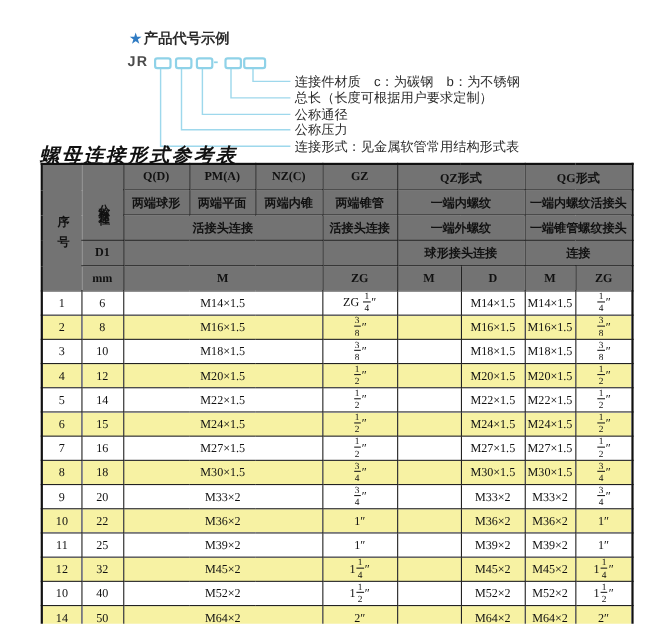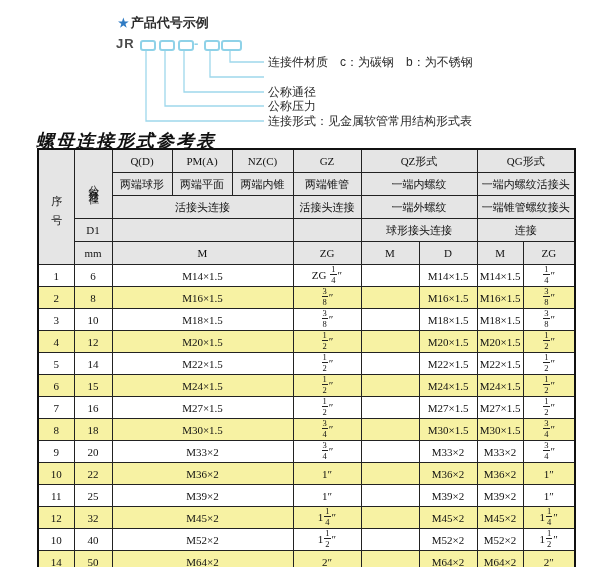--- a/index.html
+++ b/index.html
@@ -1,41 +1,41 @@
 <!DOCTYPE html>
 <html><head>
 <meta charset="utf-8">
 <style>
   html,body{margin:0;padding:0;}
   body{
     width:600px;height:567px;position:relative;background:#ffffff;
     font-family:"Liberation Sans",sans-serif;overflow:hidden;color:#1a1a1a;
   }
   
-  .diagram{position:absolute;left:0;top:0;width:600px;height:116px;}
+  .diagram{position:absolute;left:0;top:12px;width:600px;height:116px;}
   .diagram-title{position:absolute;left:118px;top:14px;font-size:13px;font-weight:bold;color:#2b2b2b;}
   .diagram-title .star{color:#2f7bc3;margin-right:2px;font-size:12px;}
   .code-prefix{position:absolute;left:116px;top:36px;font-size:13px;font-weight:bold;color:#4a4a4a;letter-spacing:1px;}
   .code-box{position:absolute;top:40px;height:7px;border:2px solid #8fd2e8;border-radius:3px;background:#ffffff;}
   .code-dash{position:absolute;top:36px;font-size:13px;font-weight:bold;color:#8fd2e8;}
   .connector-svg{position:absolute;left:0;top:0;width:600px;height:148px;}
   .code-label{position:absolute;left:268px;height:15px;line-height:15px;font-size:12px;font-weight:normal;color:#2b2b2b;white-space:nowrap;}
   
   .table-title{
     position:absolute;left:36px;top:129px;font-size:18px;font-weight:bold;color:#111;
     font-family:"Liberation Serif",serif;font-style:italic;letter-spacing:2px;
   }
   
   table.ref{
     position:absolute;left:37px;top:148px;width:537px;border-collapse:collapse;
     table-layout:fixed;border:2px solid #111;
     font-family:"Liberation Serif",serif;font-size:11px;color:#111;
   }
   table.ref td{border:1px solid #222;text-align:center;vertical-align:middle;padding:0 1px;overflow:hidden;}
-  tr.hr td{background:#e5e5e5;height:22px;font-size:11px;}
+  tr.hr td{background:#737373;height:22px;font-size:11px;font-weight:bold;}
   tr.dr td{height:21px;background:#ffffff;}
   tr.dr.alt td{background:#f7f2a3;}
   .v-text{writing-mode:vertical-lr;text-orientation:upright;display:inline-block;line-height:1;}
   .v-seq{letter-spacing:20px;}
   .v-dn{letter-spacing:3px;font-size:10.5px;}
   .frac{display:inline-flex;flex-direction:column;vertical-align:middle;line-height:1;font-size:8.5px;margin:0 1px;position:relative;top:-1px;}
   .frac .fn{border-bottom:1px solid #222;padding:0 1px 1px 1px;}
   .frac .fd{padding-top:1px;}
 </style>
 </head>
@@ -56,20 +56,21 @@
   </svg>
 
   <span class="code-box" style="left:140px;width:12px;"></span>
   <span class="code-box" style="left:159px;width:12px;"></span>
   <span class="code-box" style="left:178px;width:12px;"></span>
   <span class="code-dash" style="left:194px;">-</span>
   <span class="code-box" style="left:204px;width:12px;"></span>
   <span class="code-box" style="left:221px;width:17px;"></span>
 
   <div class="code-label" style="top:55px;">连接件材质　c：为碳钢　b：为不锈钢</div>
+  <div class="code-label" style="top:70px;">总长（长度可根据用户要求定制）</div>
   <div class="code-label" style="top:85px;">公称通径</div>
   <div class="code-label" style="top:99px;text-align:right;">公称压力</div>
   <div class="code-label" style="top:114px;">连接形式：见金属软管常用结构形式表</div>
 </div>
 
 <div class="table-title">螺母连接形式参考表</div>
 
 <table class="ref">
   <colgroup>
     <col style="width:36px">

